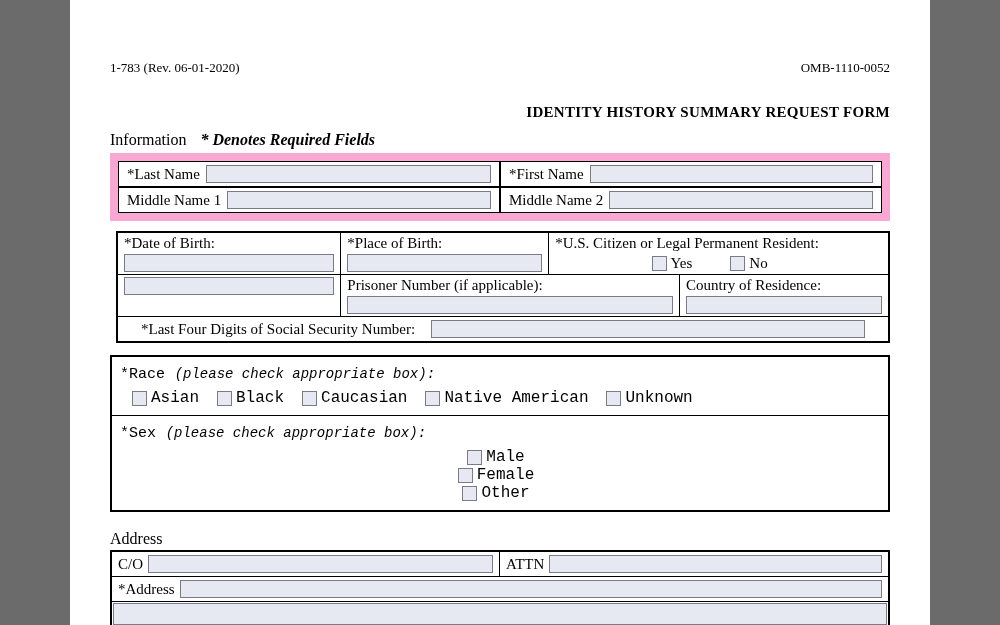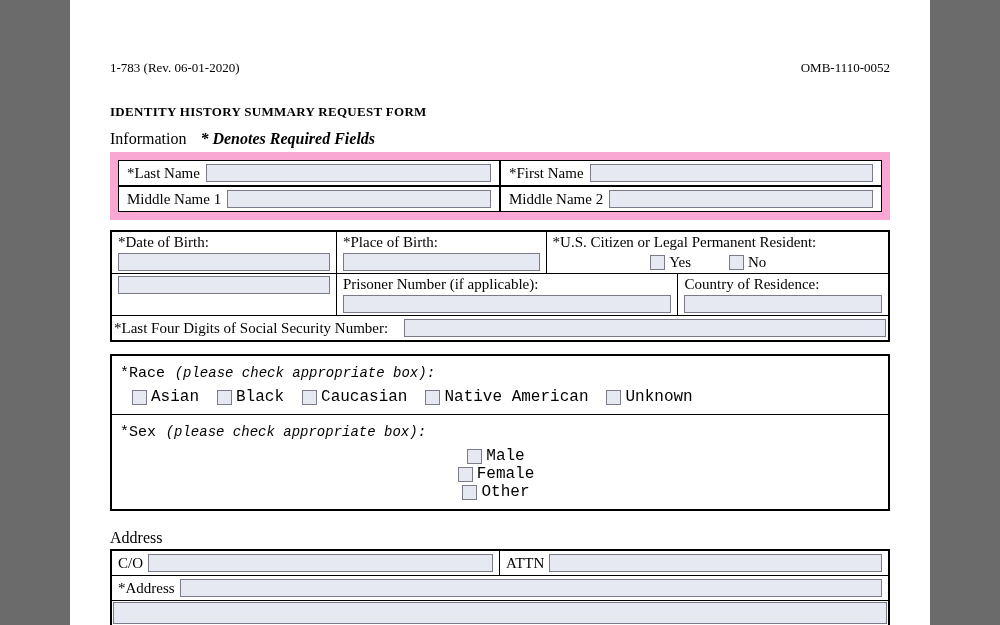--- a/index.html
+++ b/index.html
@@ -21,24 +21,25 @@
       padding: 60px 40px 20px 40px;
       position: relative;
     }
     .header-row {
       display: flex;
       justify-content: space-between;
       font-size: 13px;
       margin-bottom: 28px;
     }
     .form-title {
-      font-size: 13px;
+      font-size: 15px;
       font-weight: bold;
       letter-spacing: 0.3px;
       margin-bottom: 10px;
+      text-align: right;
     }
     .section-heading {
       font-size: 16px;
       font-weight: normal;
       margin-bottom: 2px;
     }
     .section-note {
       font-size: 16px;
       font-weight: bold;
       font-style: italic;
@@ -123,20 +124,21 @@
       padding: 2px 8px;
       display: flex;
       align-items: center;
       gap: 6px;
       font-size: 15px;
       min-height: 26px;
     }
     .birth-box {
       border: 2px solid #000;
       margin-bottom: 12px;
+      margin-left: 6px;
     }
     .birth-row {
       display: flex;
     }
     .birth-cell {
       border-right: 1px solid #000;
       padding: 2px 6px;
       font-size: 15px;
     }
     .birth-cell:last-child { border-right: none; }
@@ -236,21 +238,21 @@
       <div class="birth-cell" style="width:44%;">
         <div class="stack-label">Prisoner Number (if applicable):</div>
         <div class="fullfield"></div>
       </div>
       <div class="birth-cell" style="width:27%;">
         <div class="stack-label">Country of Residence:</div>
         <div class="fullfield"></div>
       </div>
     </div>
     <div class="birth-row">
-      <div class="birth-cell" style="width:100%; display:flex; align-items:center; gap:16px; padding:3px 2px;">
+      <div class="birth-cell" style="width:100%; display:flex; align-items:center; gap:16px; padding:3px 23px;">
         <span class="label">*Last Four Digits of Social Security Number:</span>
         <span class="field"></span>
       </div>
     </div>
   </div>
 
   <div class="demo-section">
     <div class="demo-block">
       <span class="demo-label">*Race</span>
       <span class="demo-hint">(please check appropriate box):</span>

